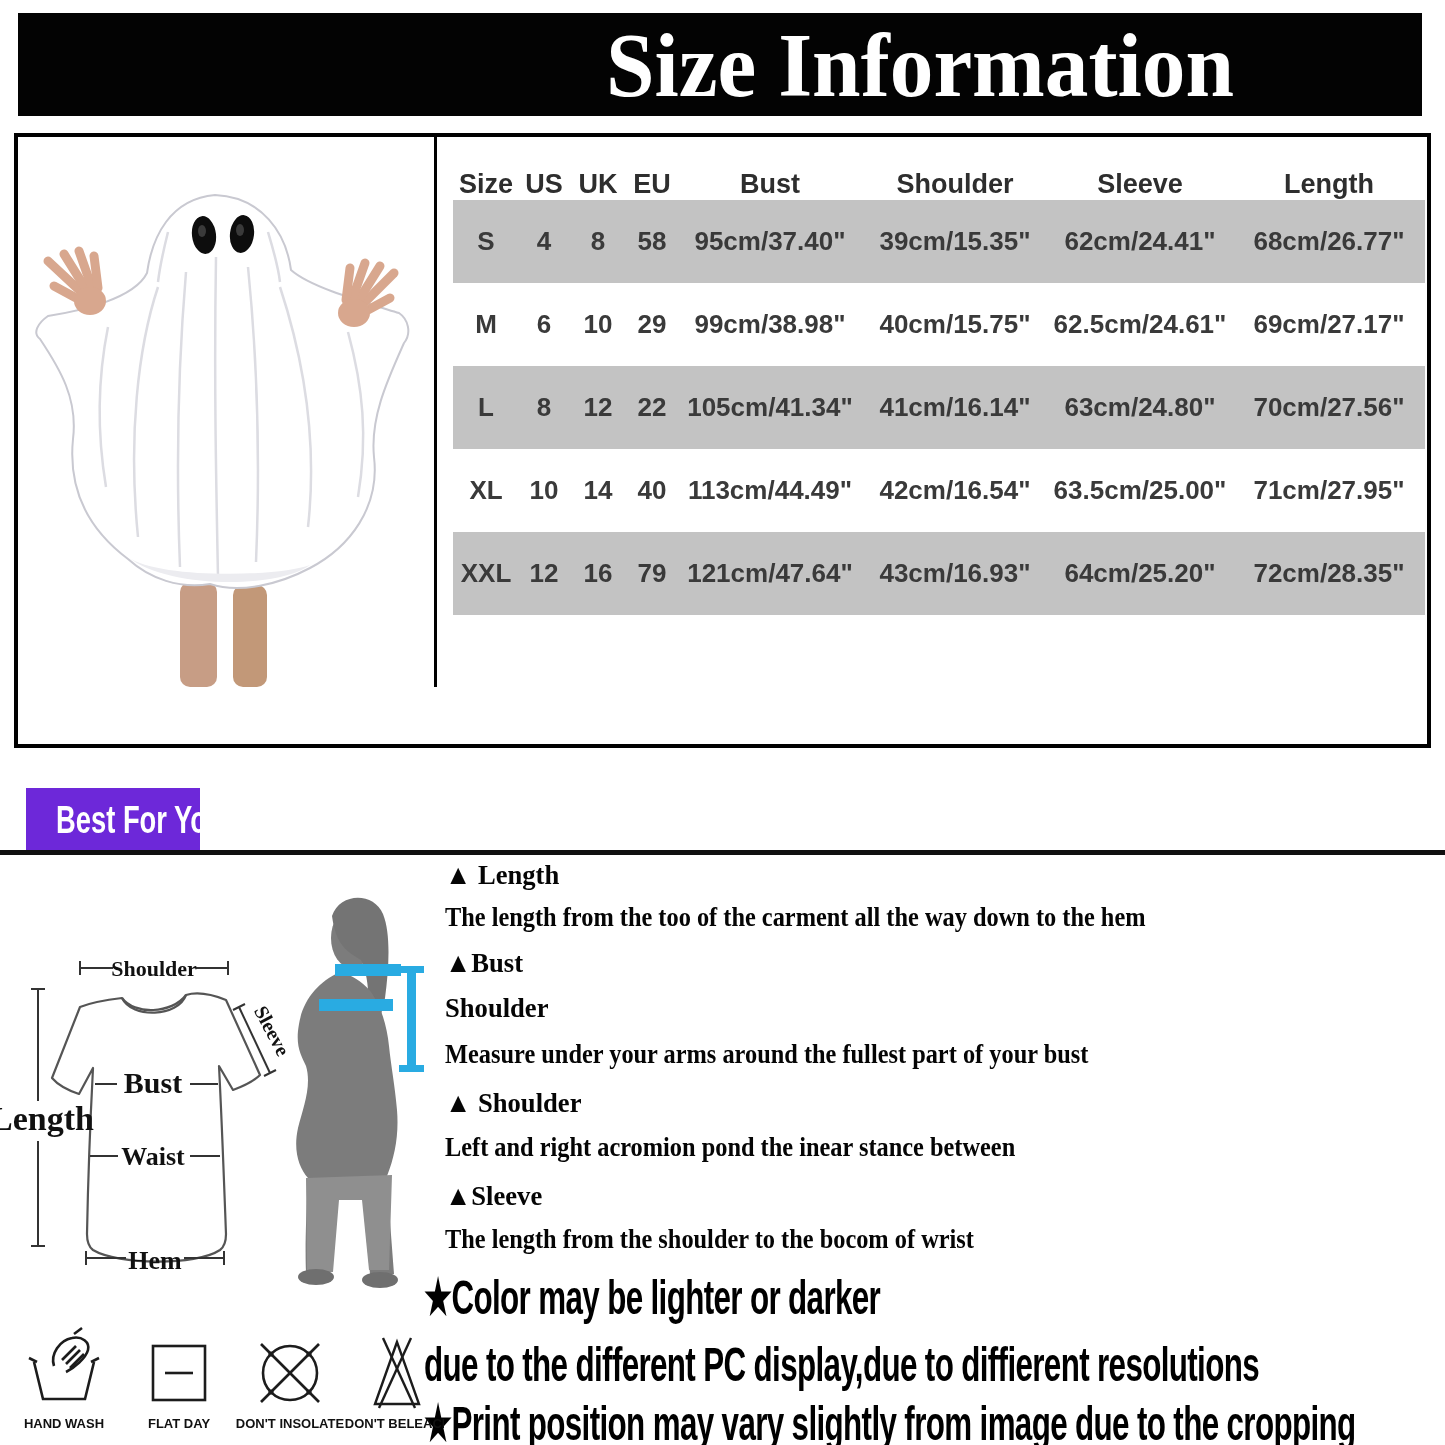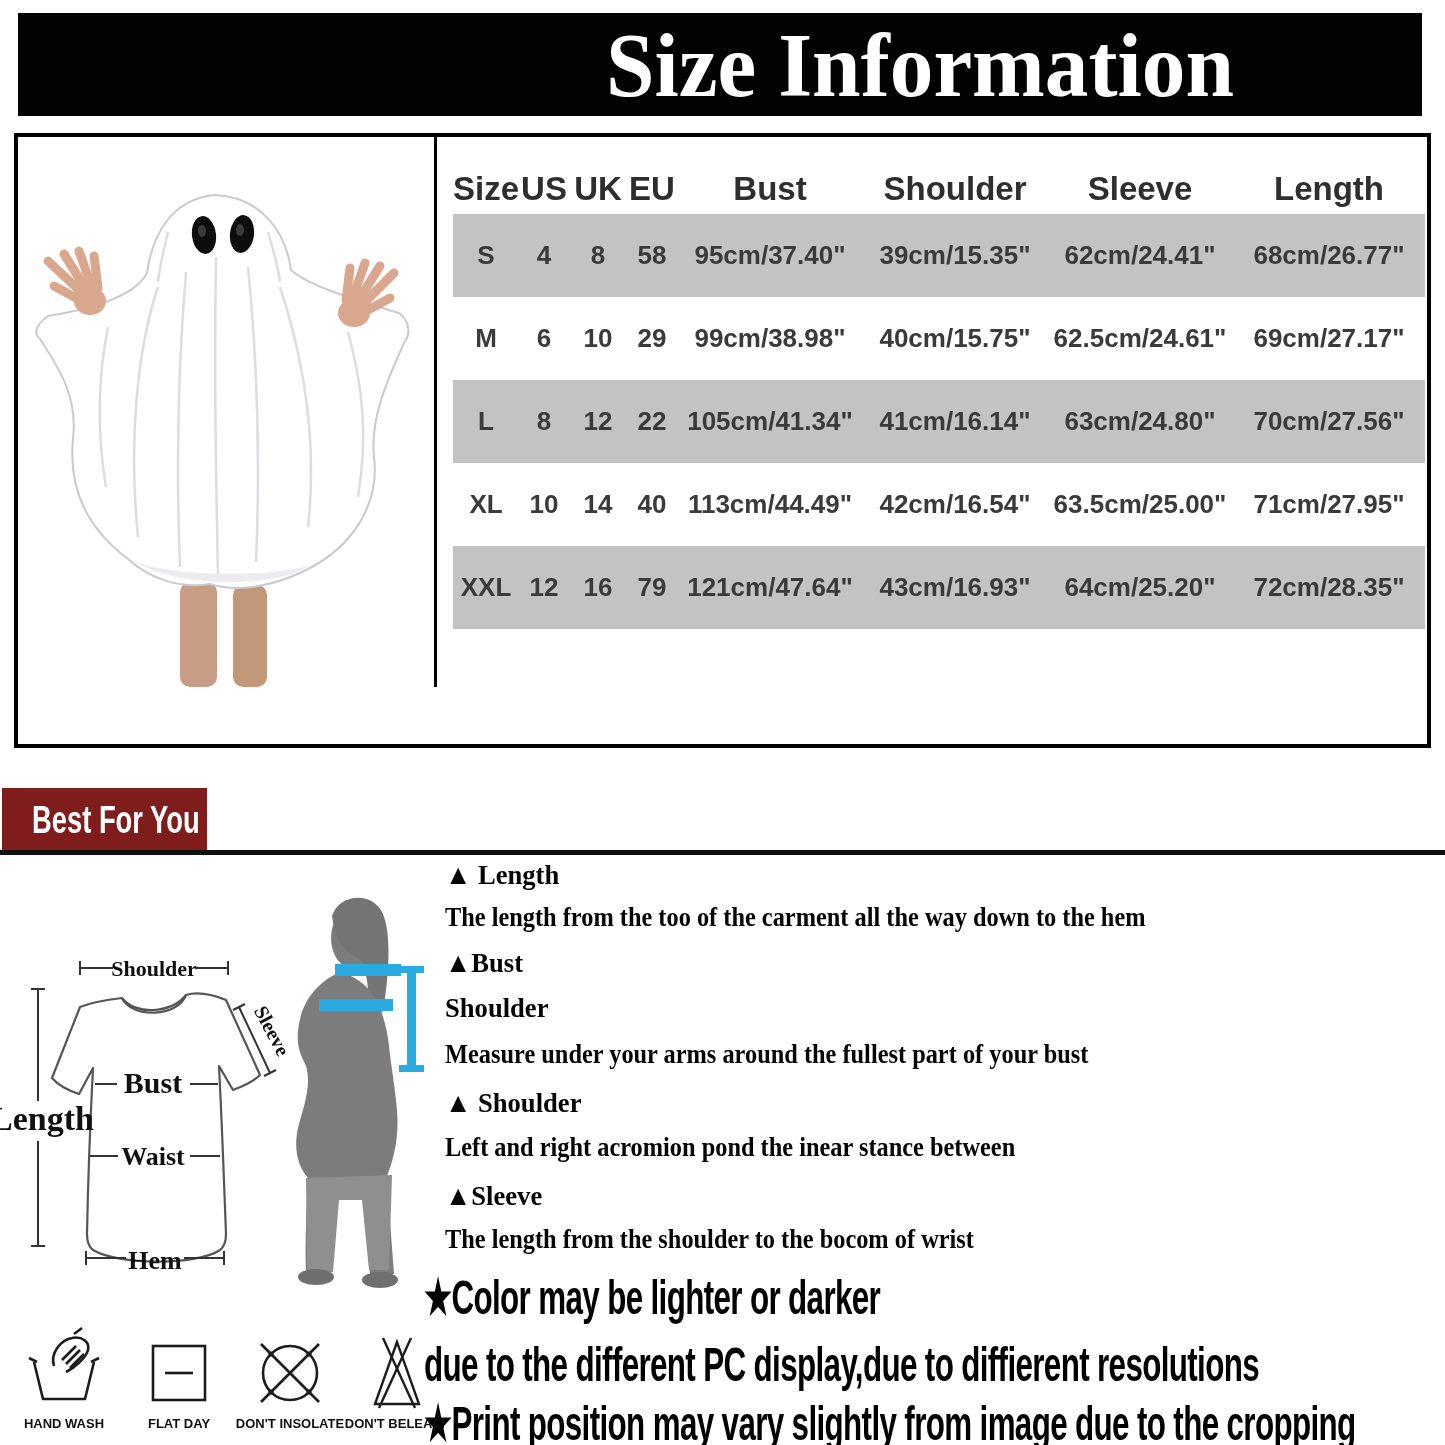--- a/index.html
+++ b/index.html
@@ -18,27 +18,27 @@
   .photo-cell{position:absolute;left:0;top:0;width:416px;height:550px;border-right:3px solid #000;}
   .notice-row{position:absolute;left:0;right:0;top:550px;bottom:0;border-top:4px solid #000;}
   .notice-text{position:absolute;left:10px;top:0;bottom:0;line-height:50px;color:#000;
                font-family:"Liberation Serif",serif;font-weight:bold;font-size:35px;
                transform:scaleX(.865);transform-origin:0 50%;white-space:nowrap;}
 
   
   .size-table{position:absolute;left:435px;top:0;width:972px;height:550px;}
   .t-row{display:grid;grid-template-columns:66px 50px 58px 50px 186px 184px 186px 192px;
          align-items:center;text-align:center;white-space:nowrap;}
-  .t-head{height:77px;align-items:end;padding-bottom:6px;box-sizing:border-box;
-          font-weight:bold;font-size:33px;color:#2e2e2e;}
+  .t-head{height:63px;align-items:end;box-sizing:border-box;
+          font-weight:bold;font-size:27px;color:#2e2e2e;}
   .t-data{height:83px;font-weight:bold;font-size:26px;color:#3a3a3a;}
   .t-gray{background:#c3c3c3;}
 
   
-  .best-banner{left:2px;top:780px;width:205px;height:63px;background:#7f1d1d;}
+  .best-banner{left:26px;top:780px;width:174px;height:63px;background:#6d28d9;}
   .best-label{position:absolute;left:30px;top:0;height:63px;line-height:64px;color:#fff;
               font-weight:bold;font-size:38px;transform:scaleX(.72);transform-origin:0 50%;white-space:nowrap;}
   .hr-line{left:0;top:842px;width:1445px;height:5px;background:#101010;}
 
   
   .g-line{left:445px;white-space:nowrap;color:#050505;font-family:"Liberation Serif",serif;font-weight:bold;}
   .g-head{font-size:28px;transform:scaleX(.95);transform-origin:0 0;}
   .g-body{font-size:28px;transform:scaleX(.87);transform-origin:0 0;}
 
   

